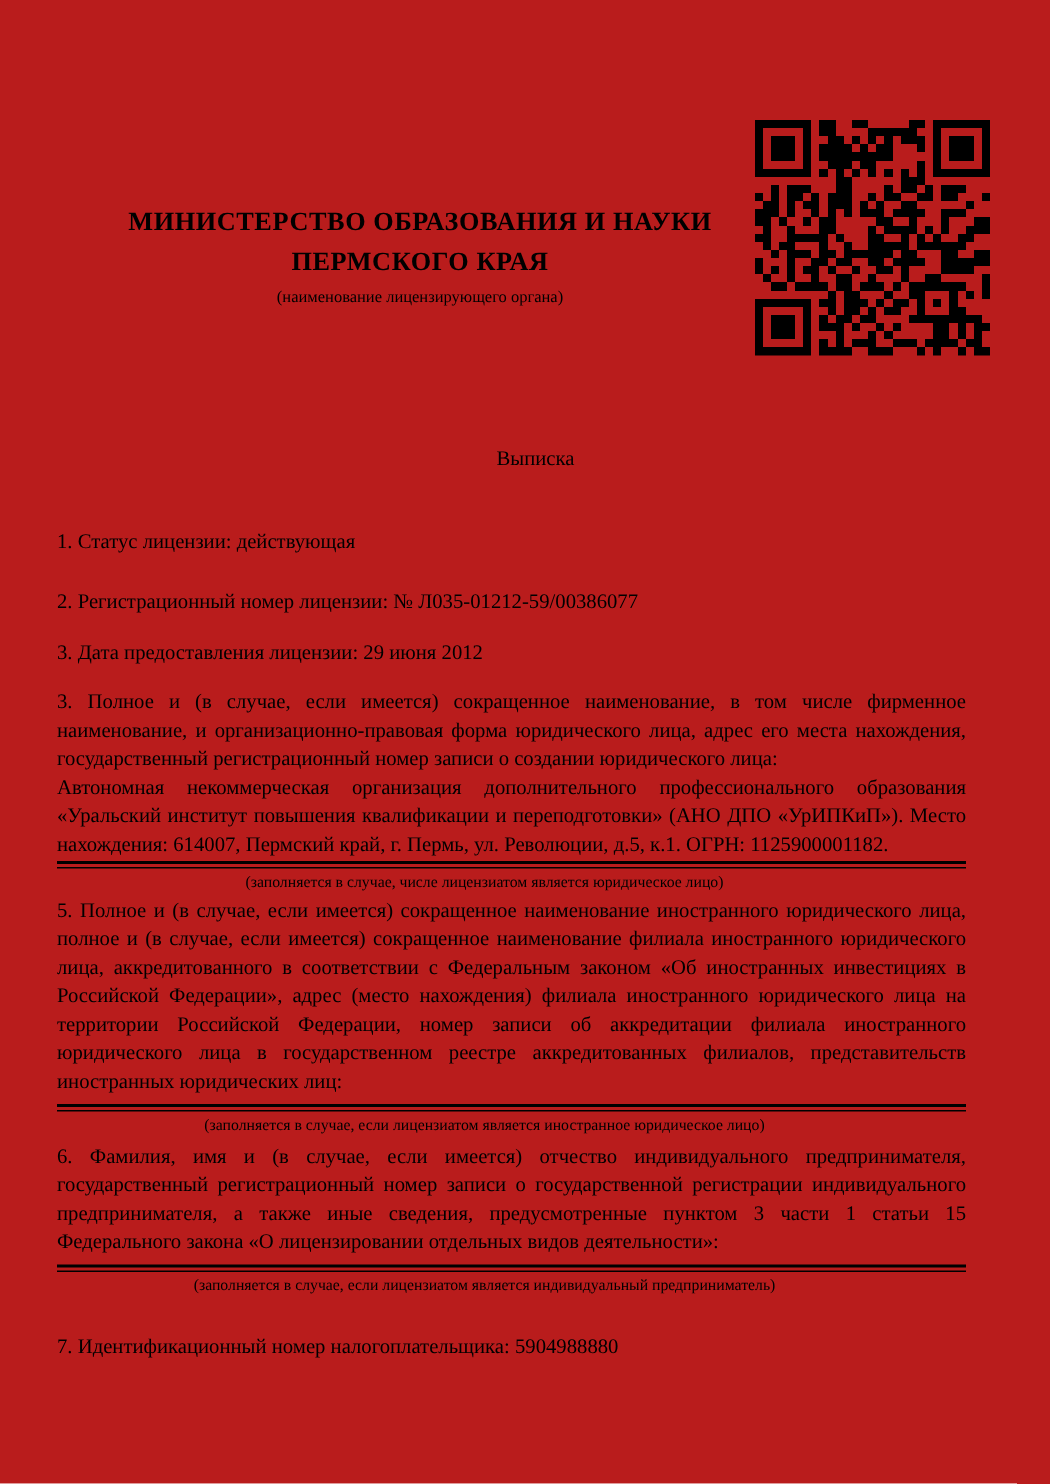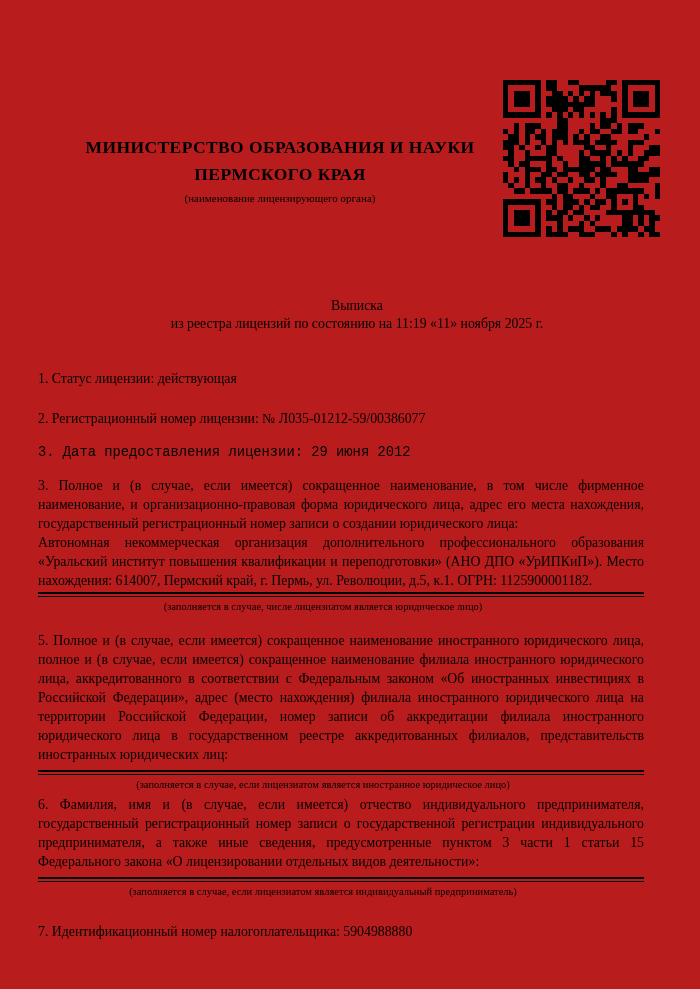--- a/index.html
+++ b/index.html
@@ -18,23 +18,23 @@
   .qr svg{width:100%;height:100%;display:block;}
   .content{padding:0 56px 0 38px;font-size:13.8px;line-height:19px;}
   .doc-title{text-align:center;margin-top:60px;line-height:18px;padding-left:32px;}
   .para{text-align:justify;margin:0;}
   .line-item{margin:0;}
   .caption{font-size:10.5px;line-height:13px;text-align:center;margin-top:3px;padding-right:36px;}
   .rule{height:2px;border-top:2px solid #000;border-bottom:1px solid #000;margin-top:3px;}
   .mt36{margin-top:36px;}
   .mt24{margin-top:24px;}
   .mt21{margin-top:21px;}
-  .mt19{margin-top:18px;}
+  .mt19{margin-top:2px;}
   .mt17{margin-top:4px;}
-  .mt15{margin-top:15px;font-family:Liberation Mono, monospace;}
+  .mt15{margin-top:15px;}
   .mt14{margin-top:14px;}
   .rule-tight{margin-top:2px;}
   .rule-gap{margin-top:6px;}
 </style>
 </head>
 <body>
 
 <div class="page">
 
   <div class="header">
@@ -487,21 +487,20 @@
           <rect x="27" y="28" width="1" height="1" fill="#000000"></rect>
           <rect x="28" y="28" width="1" height="1" fill="#000000"></rect>
         </svg>
     </div>
   </div>
 
   <div class="content">
 
     <div class="doc-title">
       <div>Выписка</div>
-      <div>из реестра лицензий по состоянию на 11:19 «11» ноября 2025 г.</div>
     </div>
 
     <p class="line-item mt36">1. Статус лицензии: действующая</p>
 
     <p class="line-item mt21">2. Регистрационный номер лицензии: № Л035-01212-59/00386077</p>
 
     <p class="line-item mt15">3. Дата предоставления лицензии: 29 июня 2012</p>
 
     <p class="para mt14">3. Полное и (в случае, если имеется) сокращенное наименование, в том числе фирменное наименование, и организационно-правовая форма юридического лица, адрес его места нахождения, государственный регистрационный номер записи о создании юридического лица:</p>
     <p class="para">Автономная некоммерческая организация дополнительного профессионального образования «Уральский институт повышения квалификации и переподготовки» (АНО ДПО «УрИПКиП»). Место нахождения: 614007, Пермский край, г. Пермь, ул. Революции, д.5, к.1. ОГРН: 1125900001182.</p>

